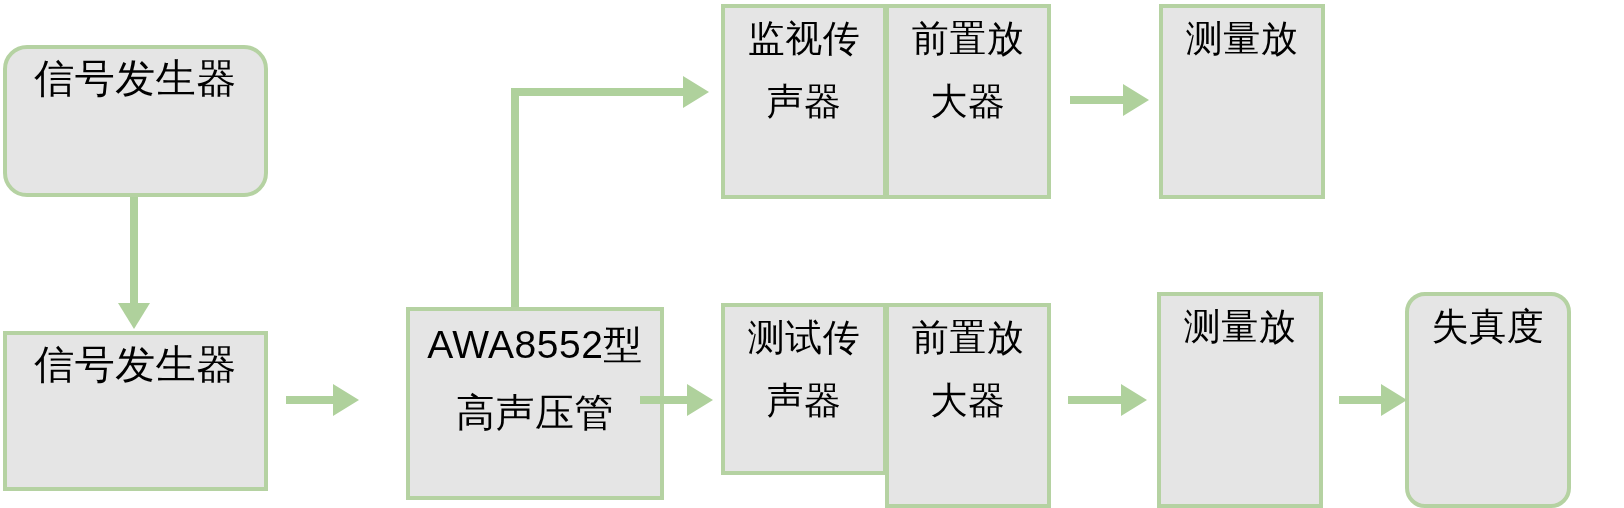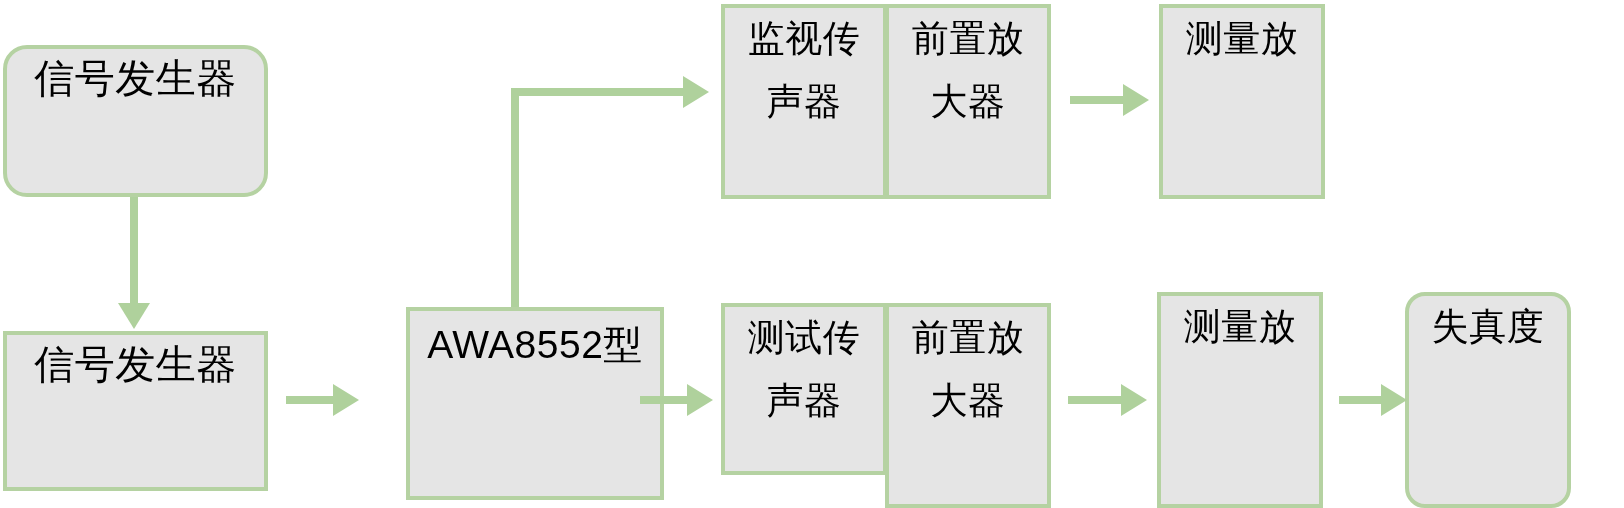--- a/index.html
+++ b/index.html
@@ -80,20 +80,21 @@
   <div class="node single-line" style="left:3px; top:45px; width:265px; height:152px;border-radius:24px;">
     <span class="line">信号发生器</span>
   </div>
 
   <div class="node single-line" style="left:3px; top:331px; width:265px; height:160px;">
     <span class="line">信号发生器</span>
   </div>
 
   <div class="node" style="left:358px; top:307px; width:258px; height:193px; font-size:39px; line-height:1.75;margin-left:48px;">
     <span class="line">AWA8552型</span>
+    <span class="line">高声压管</span>
   </div>
 
   <div class="node narrow" style="left:721px; top:4px; width:166px; height:195px; line-height:1.7;">
     <span class="line">监视传</span>
     <span class="line">声器</span>
   </div>
 
   <div class="node narrow" style="left:885px; top:4px; width:166px; height:195px; line-height:1.7;">
     <span class="line">前置放</span>
     <span class="line">大器</span>

